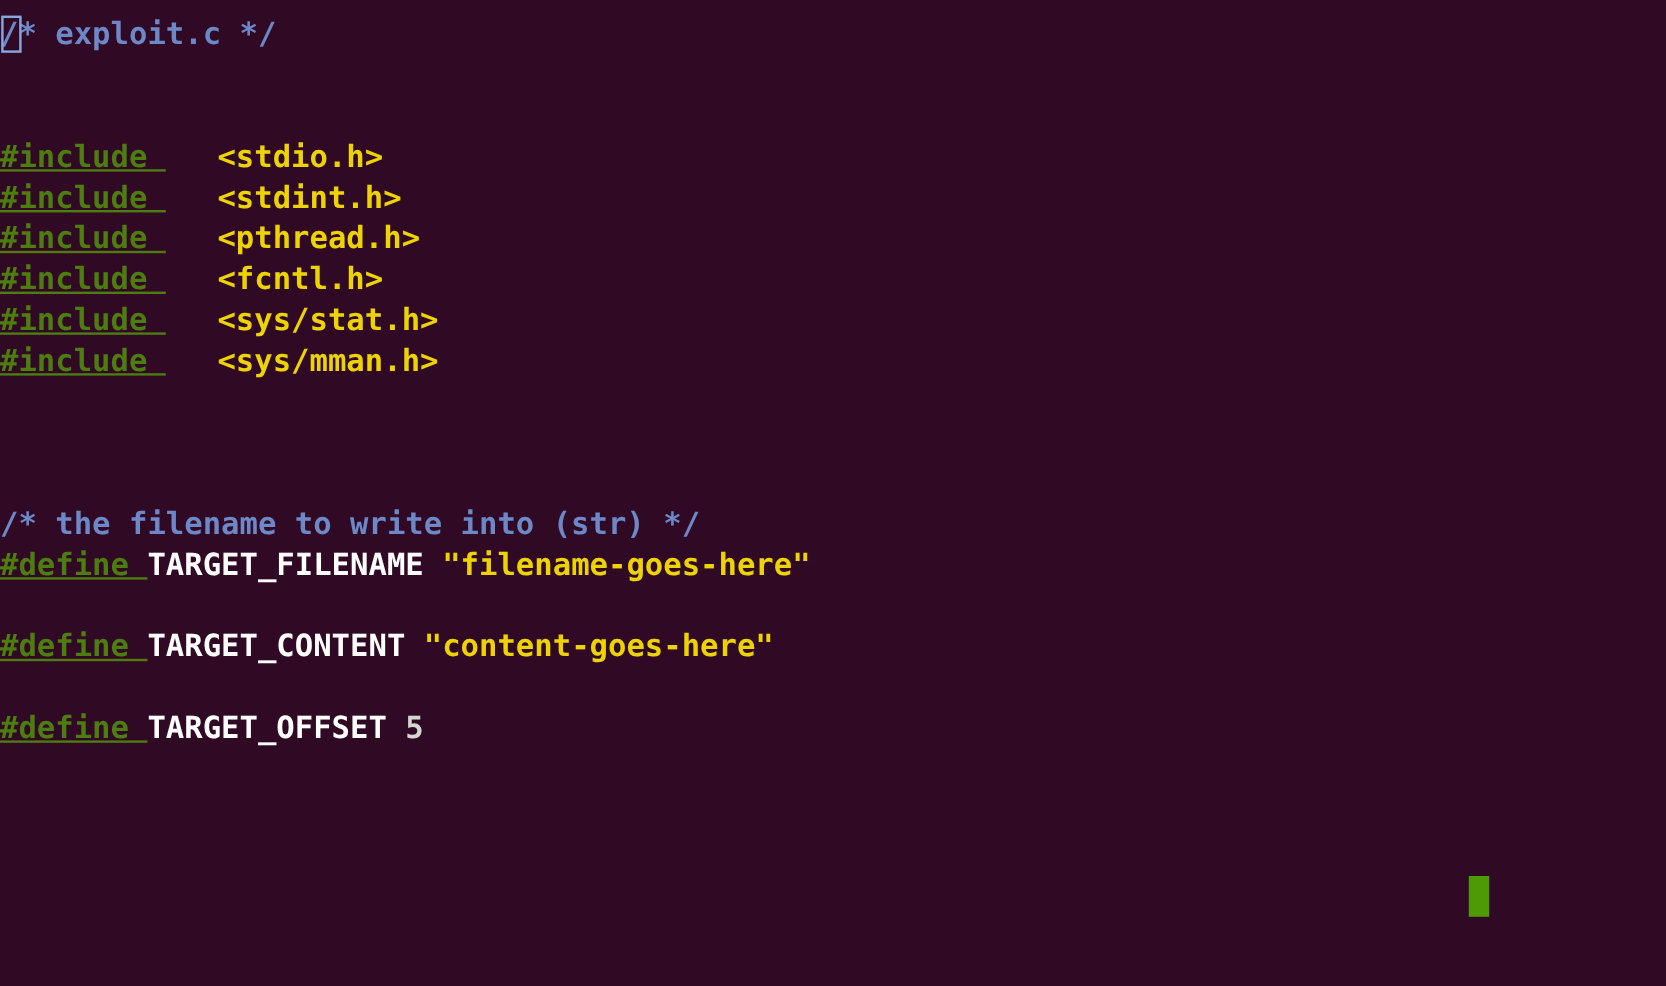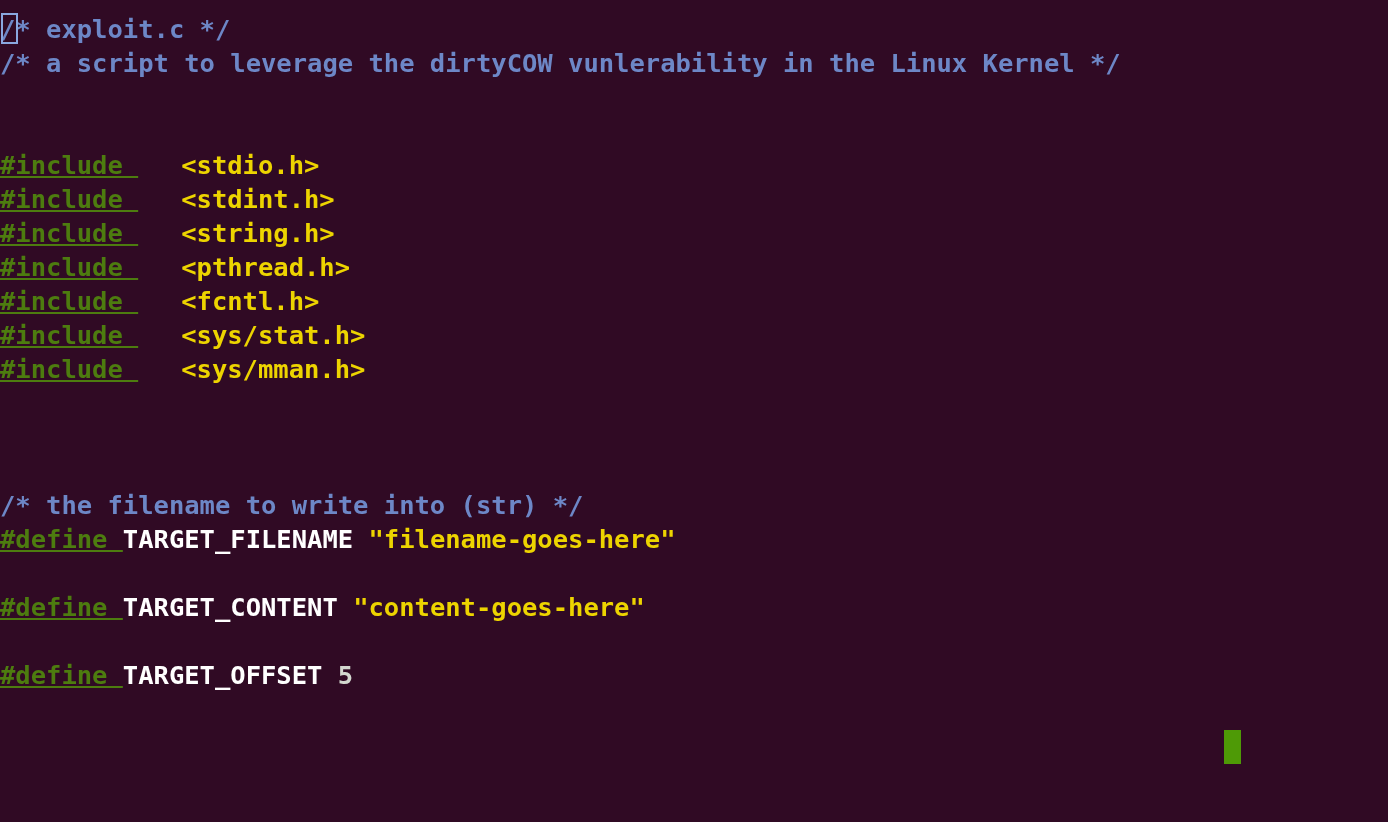--- a/index.html
+++ b/index.html
@@ -65,26 +65,24 @@
     height: 34px;
     background: #4e9a06;
     pointer-events: none;
   }
 </style>
 <style>#terminal{background:#300a24;color:#d3d7cf;}.cmt{color:#6d87c7;}.pre{color:#4d7c0f;text-decoration:underline;}.hdr{color:#edd400;margin-left:43px;}.str{color:#edd400;}.macro{color:#ffffff;}.num{color:#d3d7cf;}.plain{color:#d3d7cf;}.cursor-box{border-color:#8aa8e0;}.cursor-block{background:#4e9a06;}</style></head>
 <body>
 
 <div id="terminal">
   <pre id="code"><span class="line"><span class="cmt">/* exploit.c */</span>
-</span><span class="line"><span class="cmt">/* a script to leverage the dirtyCOW vunlerability in the Linux Kernel */</span>
 </span><span class="line">
 </span><span class="line">
 </span><span class="line"><span class="pre">#include </span><span class="hdr">&lt;stdio.h&gt;</span>
 </span><span class="line"><span class="pre">#include </span><span class="hdr">&lt;stdint.h&gt;</span>
-</span><span class="line"><span class="pre">#include </span><span class="hdr">&lt;string.h&gt;</span>
 </span><span class="line"><span class="pre">#include </span><span class="hdr">&lt;pthread.h&gt;</span>
 </span><span class="line"><span class="pre">#include </span><span class="hdr">&lt;fcntl.h&gt;</span>
 </span><span class="line"><span class="pre">#include </span><span class="hdr">&lt;sys/stat.h&gt;</span>
 </span><span class="line"><span class="pre">#include </span><span class="hdr">&lt;sys/mman.h&gt;</span>
 </span><span class="line">
 </span><span class="line">
 </span><span class="line">
 </span><span class="line"><span class="cmt">/* the filename to write into (str) */</span>
 </span><span class="line"><span class="pre">#define </span><span class="macro">TARGET_FILENAME</span><span class="plain"> </span><span class="str">"filename-goes-here"</span>
 </span><span class="line">

